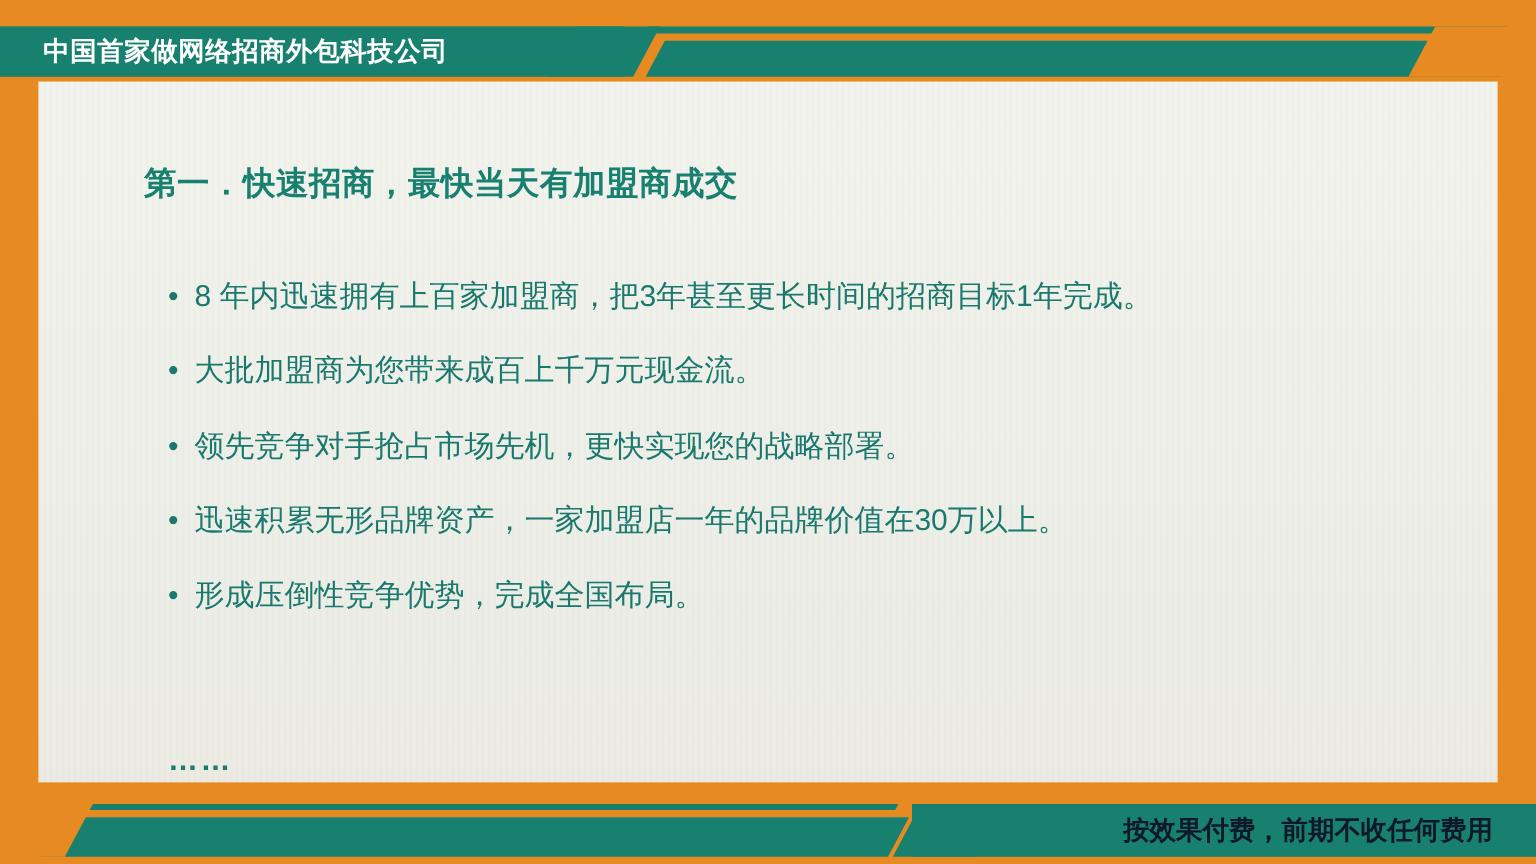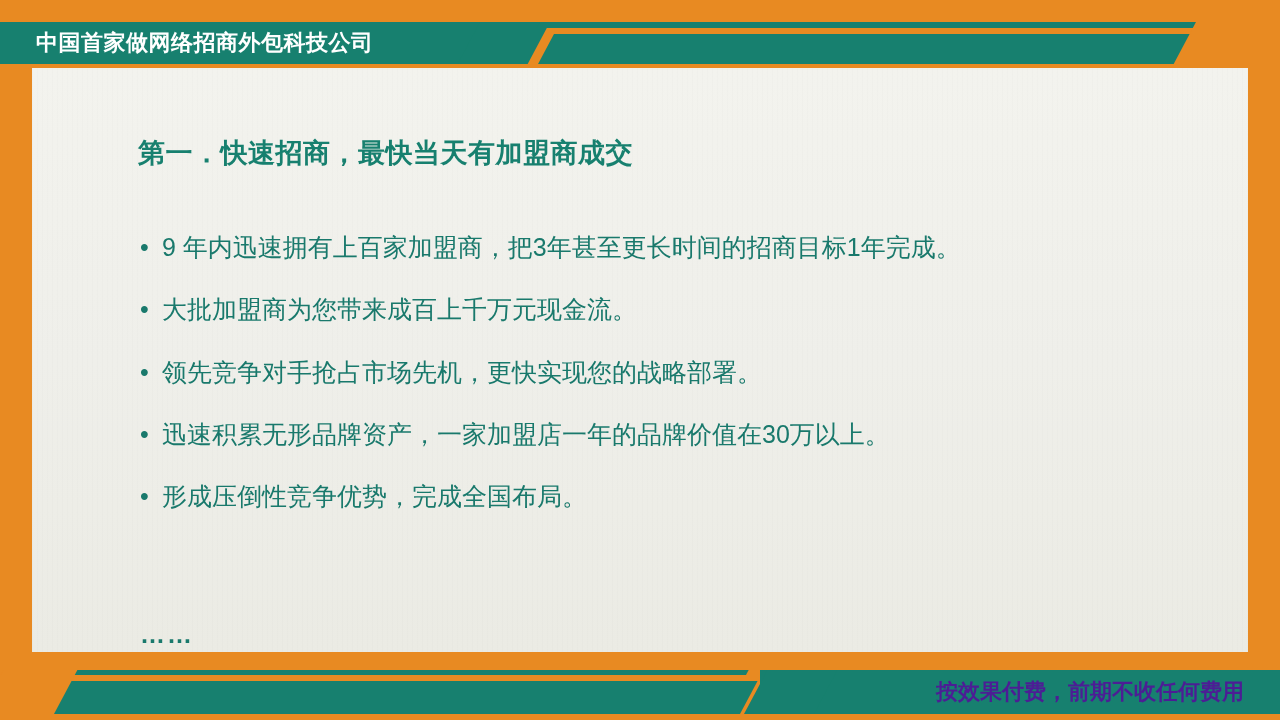--- a/index.html
+++ b/index.html
@@ -165,29 +165,29 @@
     transform-origin: bottom right;
   }
   .bottom-text {
     position: absolute;
     right: 36px;
     top: 18px;
     height: 44px;
     line-height: 44px;
     font-size: 22px;
     font-weight: bold;
-    color: #4c1d95;
+    color: #0f172a;
     white-space: nowrap;
     z-index: 5;
   }
 
   
   .heading {
     position: absolute;
-    left: 138px;
+    left: 120px;
     top: 135px;
     font-size: 27px;
     font-weight: bold;
     color: #17806F;
     letter-spacing: 0.5px;
     white-space: nowrap;
   }
 
   .bullets {
     position: absolute;
@@ -239,21 +239,21 @@
     <div class="topbar-orangecut"></div>
     <div class="topbar-title">中国首家做网络招商外包科技公司</div>
   </div>
 
   <div class="heading">第一．快速招商，最快当天有加盟商成交</div>
 
   <div class="bullets">
 
     <div class="bullet-row">
       <span class="bullet-dot">•</span>
-      <span class="bullet-text"> 9 年内迅速拥有上百家加盟商，把3年甚至更长时间的招商目标1年完成。</span>
+      <span class="bullet-text"> 8 年内迅速拥有上百家加盟商，把3年甚至更长时间的招商目标1年完成。</span>
     </div>
 
     <div class="bullet-row">
       <span class="bullet-dot">•</span>
       <span class="bullet-text">大批加盟商为您带来成百上千万元现金流。</span>
     </div>
 
     <div class="bullet-row">
       <span class="bullet-dot">•</span>
       <span class="bullet-text">领先竞争对手抢占市场先机，更快实现您的战略部署。</span>

